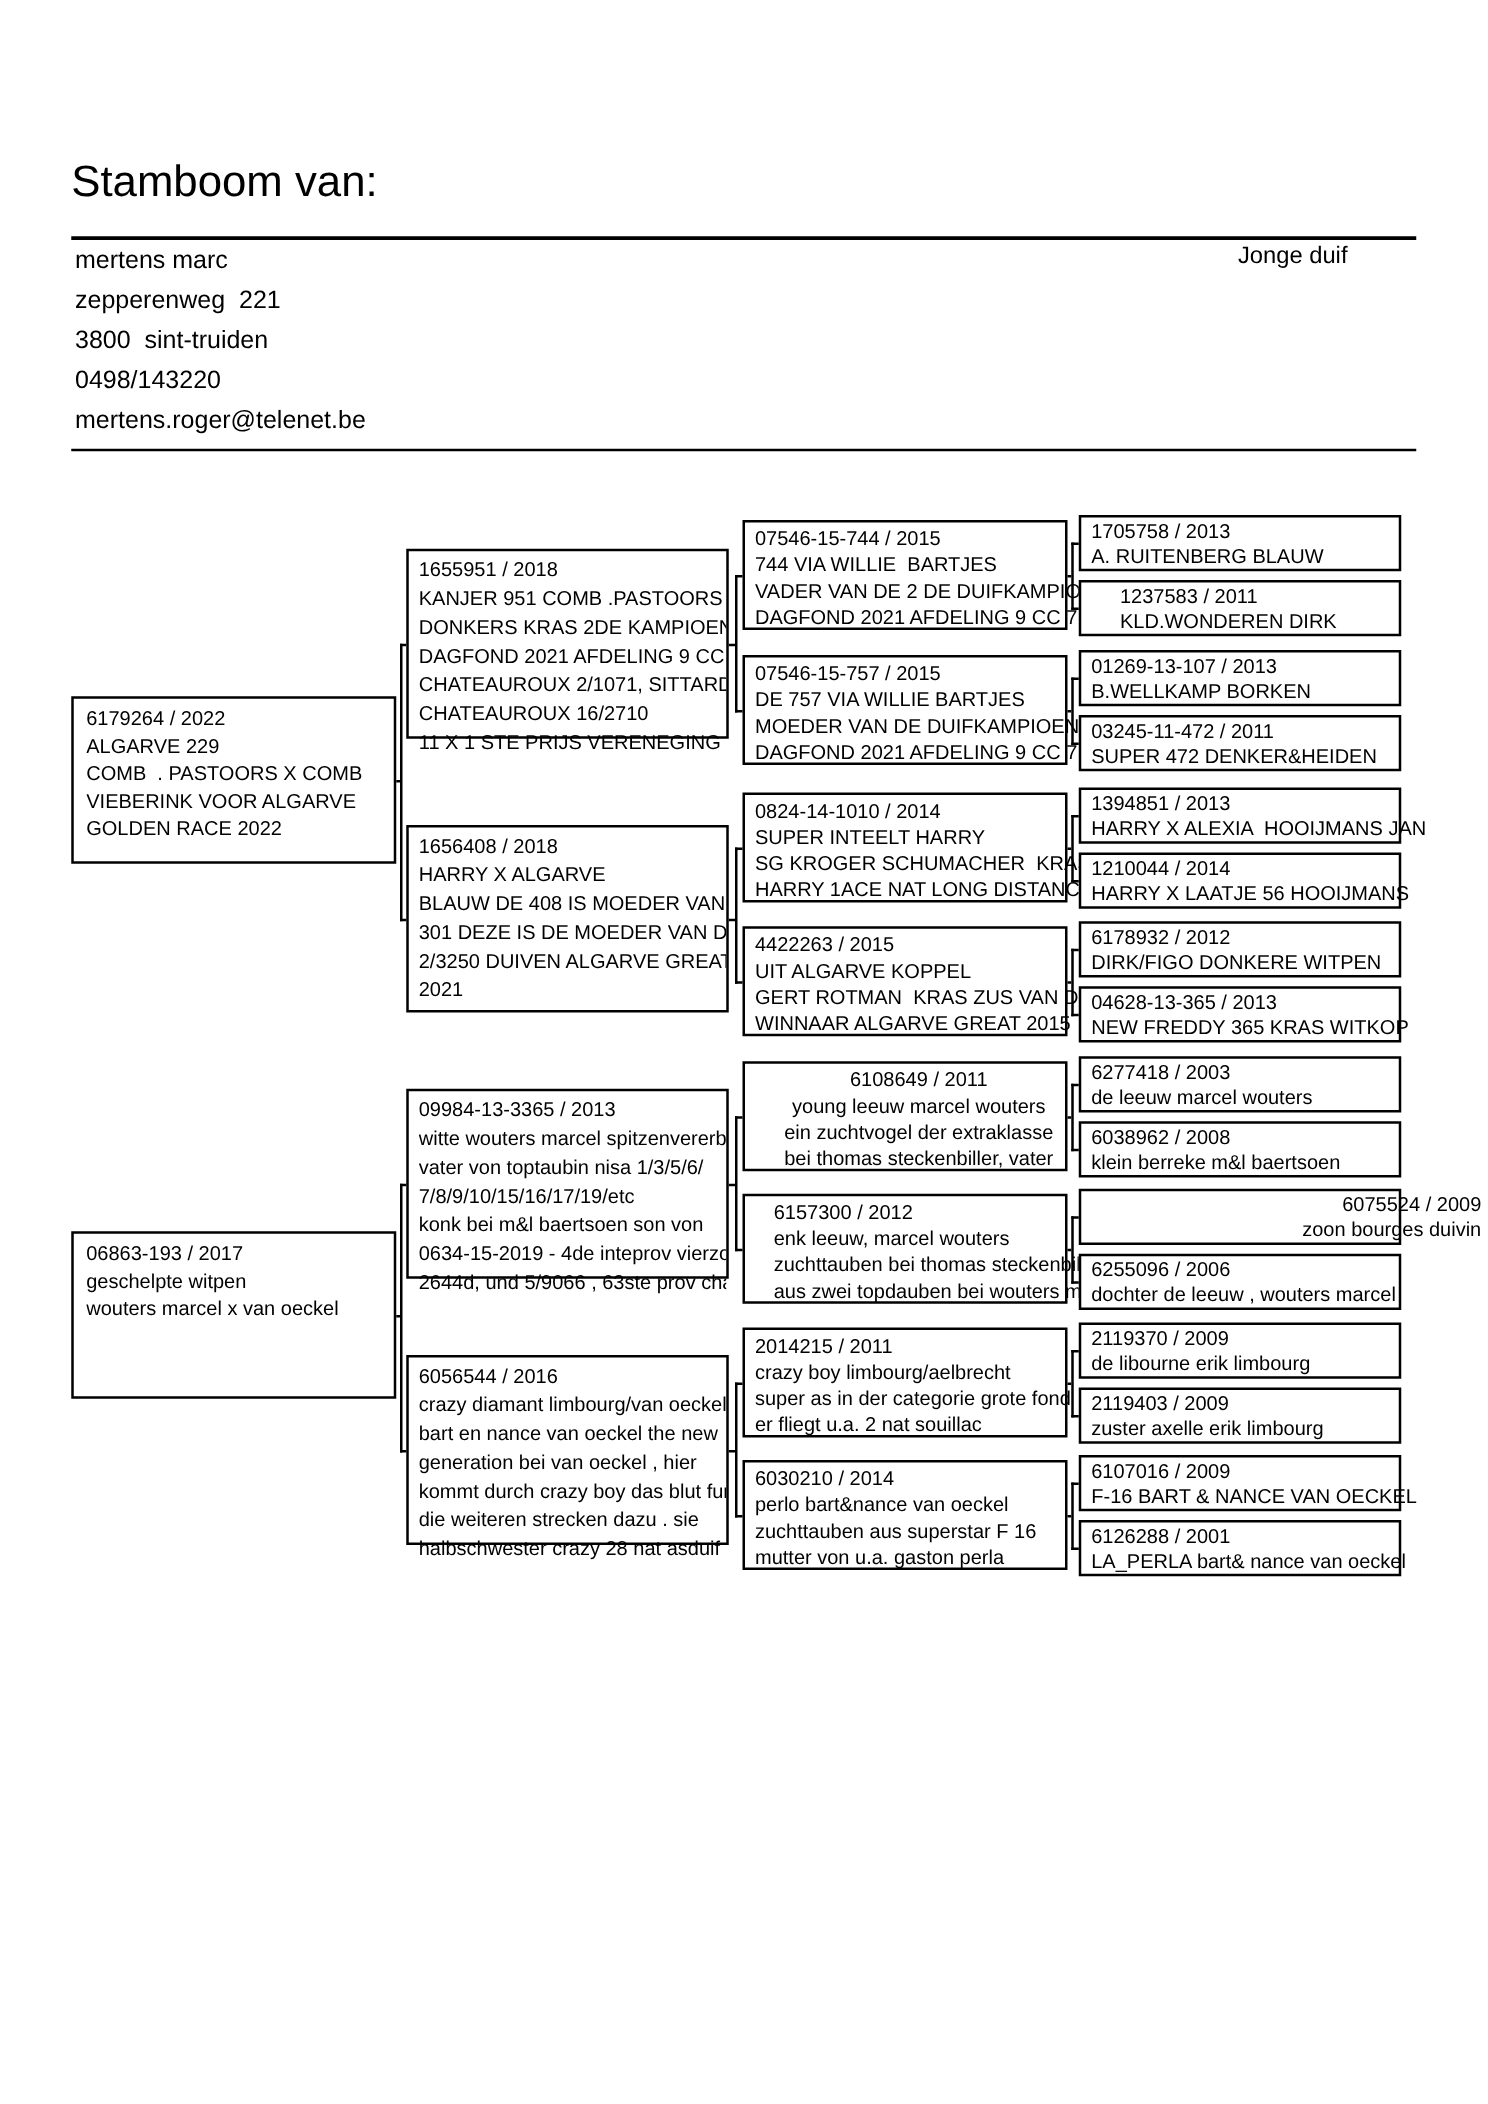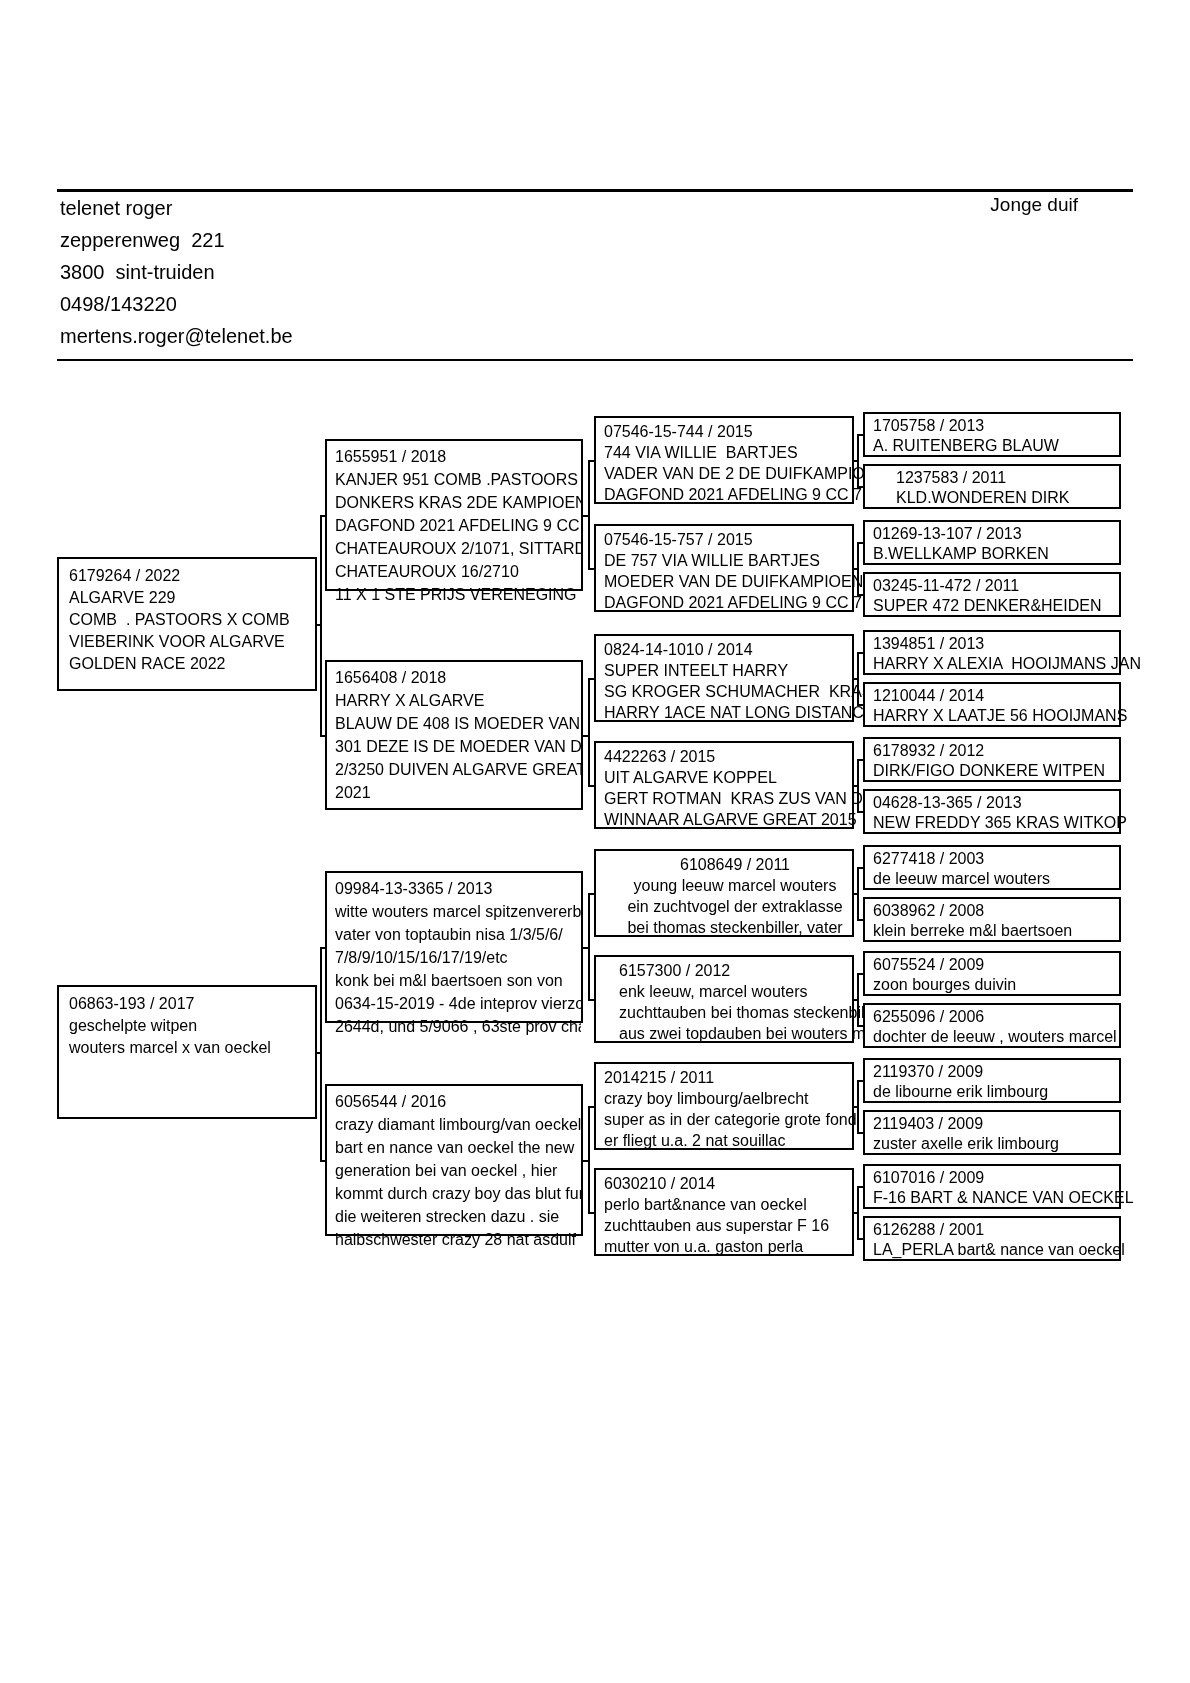--- a/index.html
+++ b/index.html
@@ -28,24 +28,25 @@
   .g3 .ln { line-height:21px; width:262px; }
   .g4 { padding:2px 0 0 8px; }
   .g4 .ln { line-height:20px; width:312px; }
 
   .seg { position:absolute; background:#000; }
 </style>
 </head>
 <body>
 
 <div class="page">
+  <div class="title">Stamboom van:</div>
   <div class="rule rule1"></div>
 
   <div class="owner">
-    <div>telenet roger</div>
+    <div>mertens marc</div>
     <div>zepperenweg  221</div>
     <div>3800  sint-truiden</div>
     <div>0498/143220</div>
     <div>mertens.roger@telenet.be</div>
   </div>
   <div class="category">Jonge duif</div>
   <div class="rule rule2"></div>
 
   <div id="tree">
       <div class="pbox g1" style="left: 57px; top: 557px; width: 260px; height: 134px;">
@@ -176,21 +177,21 @@
         <div class="ln">NEW FREDDY 365 KRAS WITKOP</div>
       </div>
       <div class="pbox g4" style="left: 863px; top: 845px; width: 258px; height: 45px;">
         <div class="ln">6277418 / 2003</div>
         <div class="ln">de leeuw marcel wouters</div>
       </div>
       <div class="pbox g4" style="left: 863px; top: 897px; width: 258px; height: 45px;">
         <div class="ln">6038962 / 2008</div>
         <div class="ln">klein berreke m&amp;l baertsoen</div>
       </div>
-      <div class="pbox g4" style="left: 863px; top: 951px; width: 258px; height: 45px;">
+      <div class="pbox g4" style="left: 863px; top: 951px; width: 258px; height: 45px; text-align: right;">
         <div class="ln">6075524 / 2009</div>
         <div class="ln">zoon bourges duivin</div>
       </div>
       <div class="pbox g4" style="left: 863px; top: 1003px; width: 258px; height: 45px;">
         <div class="ln">6255096 / 2006</div>
         <div class="ln">dochter de leeuw , wouters marcel</div>
       </div>
       <div class="pbox g4" style="left: 863px; top: 1058px; width: 258px; height: 45px;">
         <div class="ln">2119370 / 2009</div>
         <div class="ln">de libourne erik limbourg</div>

